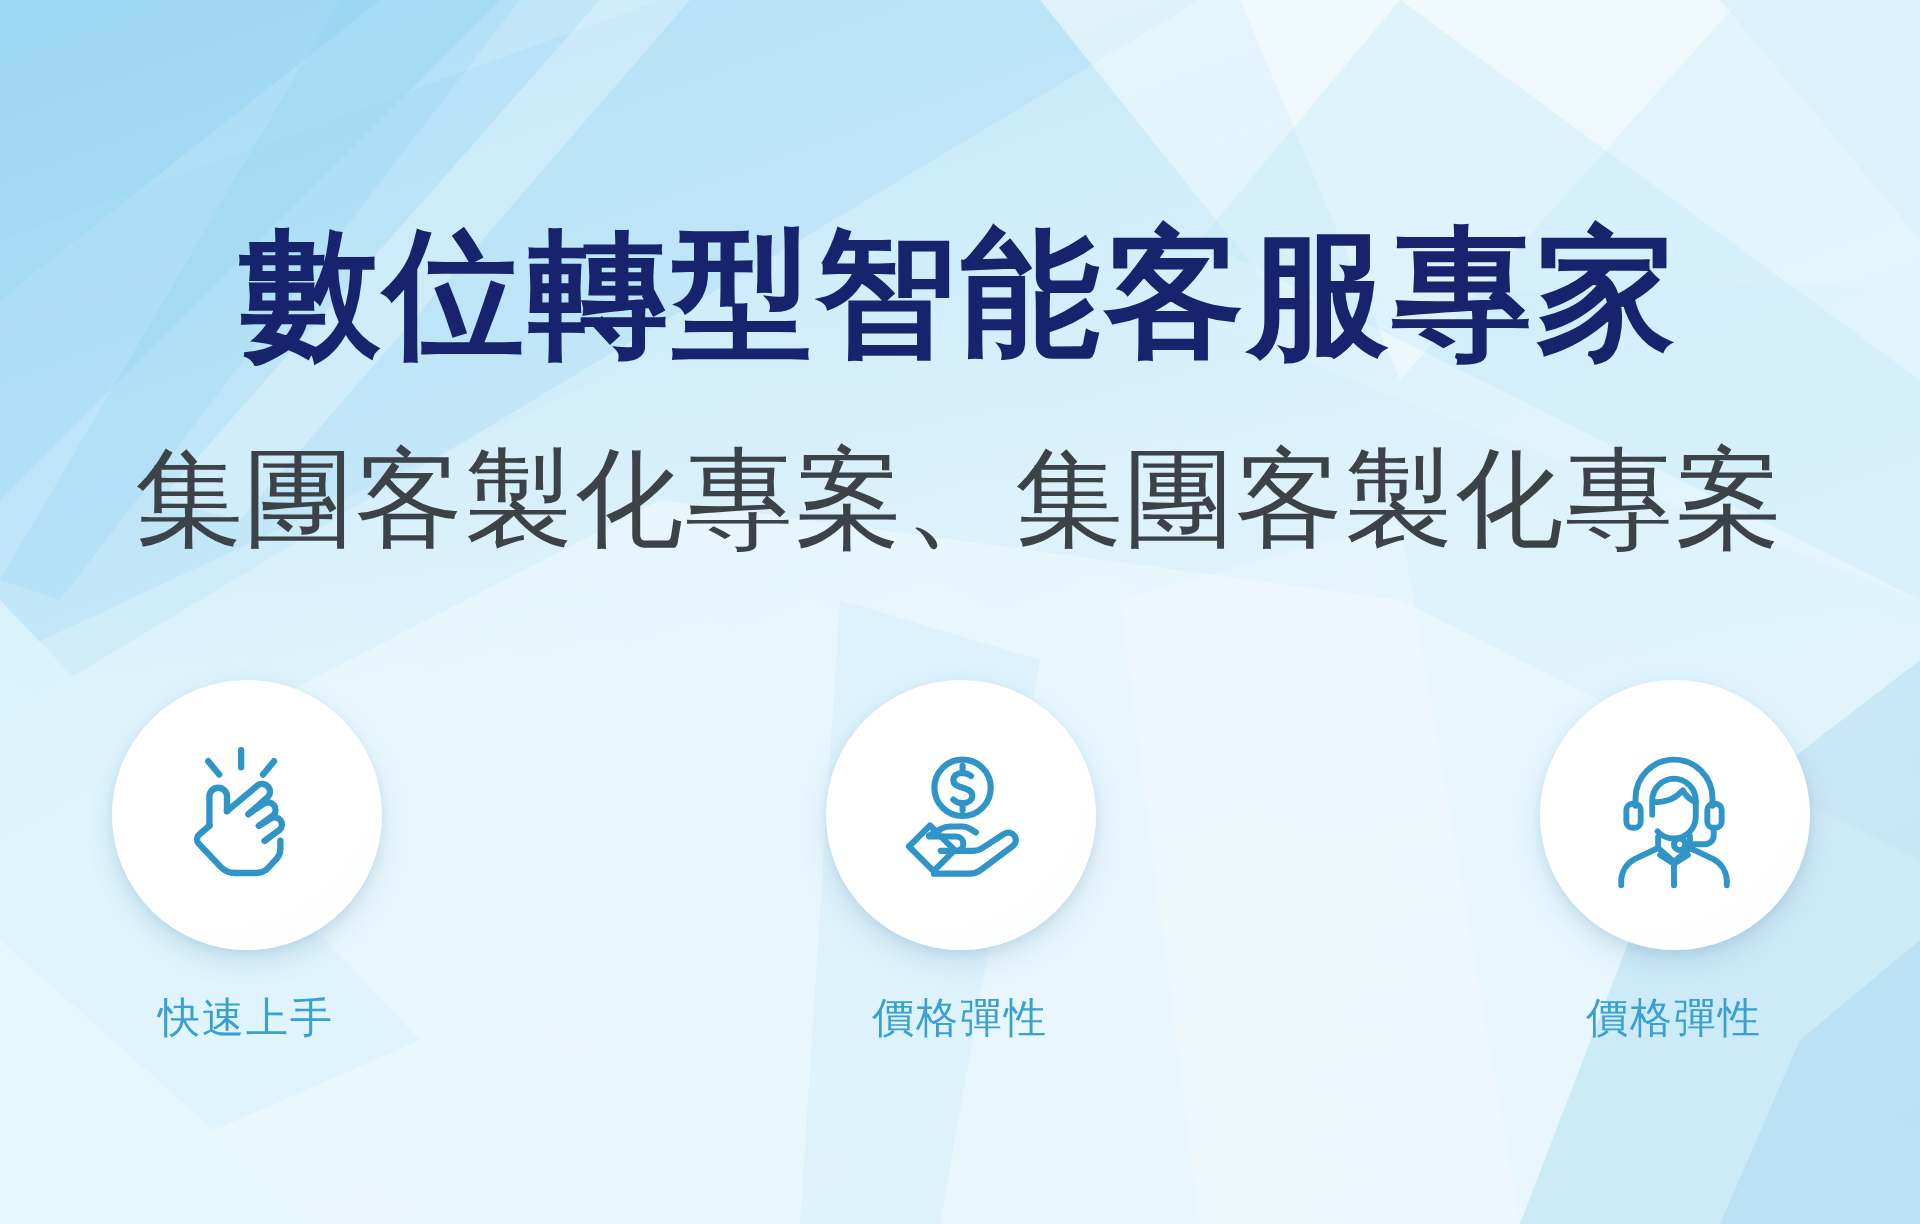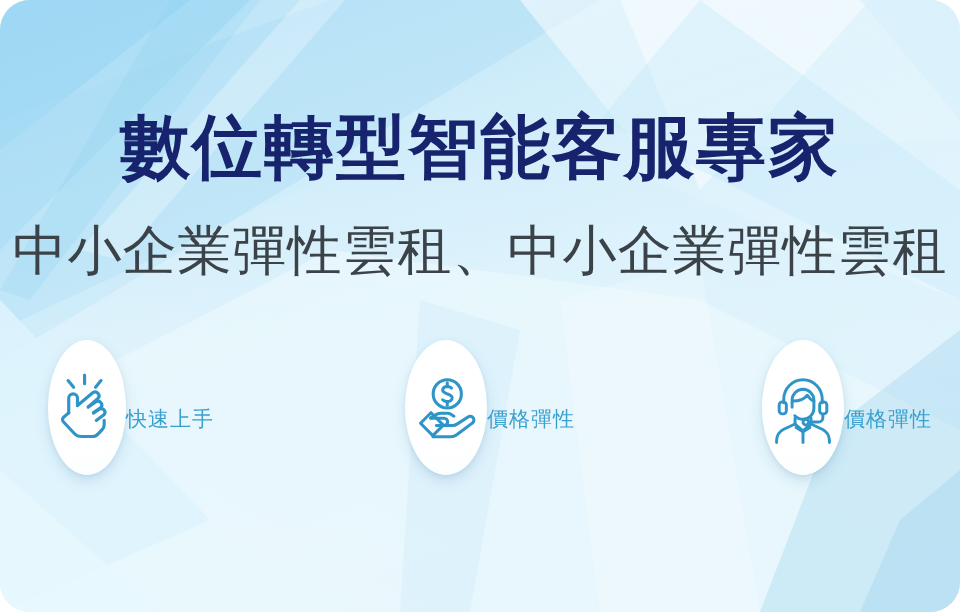--- a/index.html
+++ b/index.html
@@ -10,21 +10,20 @@
   body {
     font-family: "Liberation Sans", "DejaVu Sans", sans-serif;
   }
 
   .banner {
     position: relative;
     width: 960px;
     height: 612px;
     overflow: hidden;
     background: linear-gradient(160deg, #b7e2f7 0%, #c9eaf9 22%, #dff3fc 48%, #e6f6fd 70%, #ddf2fc 100%);
-    border-radius: 30px;
   }
 
   
   .facets {
     position: absolute;
     inset: 0;
     width: 100%;
     height: 100%;
     pointer-events: none;
   }
@@ -74,21 +73,21 @@
     top: 340px;
     width: 864px;
     display: flex;
     justify-content: space-between;
     align-items: flex-start;
     z-index: 3;
   }
   .feature {
     width: 150px;
     display: flex;
-    flex-direction: row;
+    flex-direction: column;
     align-items: center;
   }
   .feature-circle {
     width: 135px;
     height: 135px;
     border-radius: 50%;
     background: radial-gradient(circle at 38% 32%, #ffffff 0%, #ffffff 62%, #fbfdfe 100%);
     box-shadow: 0 6px 14px rgba(60, 120, 160, 0.16),
                 0 2px 4px rgba(60, 120, 160, 0.10);
     display: flex;
@@ -148,21 +147,21 @@
     <polygon points="900,520 960,470 960,612 860,612" fill="#9ad2ee" opacity="0.35"></polygon>
 
     <polygon points="300,0 345,0 120,260 80,250" fill="#ffffff" opacity="0.28"></polygon>
     <polygon points="560,300 700,260 760,612 600,612" fill="#ffffff" opacity="0.22"></polygon>
     <polygon points="170,0 260,0 30,300 0,290" fill="#7fcbee" opacity="0.18"></polygon>
     <polygon points="420,300 520,330 470,612 400,612" fill="#cfecfa" opacity="0.40"></polygon>
   </svg>
 
   <div class="headline-wrap">
     <h1 class="headline">數位轉型智能客服專家</h1>
-    <h2 class="subheadline">中小企業彈性雲租、中小企業彈性雲租</h2>
+    <h2 class="subheadline">集團客製化專案、集團客製化專案</h2>
   </div>
 
   <div class="features">
 
     <div class="feature">
       <div class="feature-circle">
         <svg width="78" height="78" viewBox="0 0 64 64" fill="none" stroke="#2f95c8" stroke-width="2.6" stroke-linecap="round" stroke-linejoin="round">
           <path d="M30 12 v-7"></path>
           <path d="M21 15 l-4.5 -5.5"></path>
           <path d="M39 15 l4.5 -5.5"></path>

